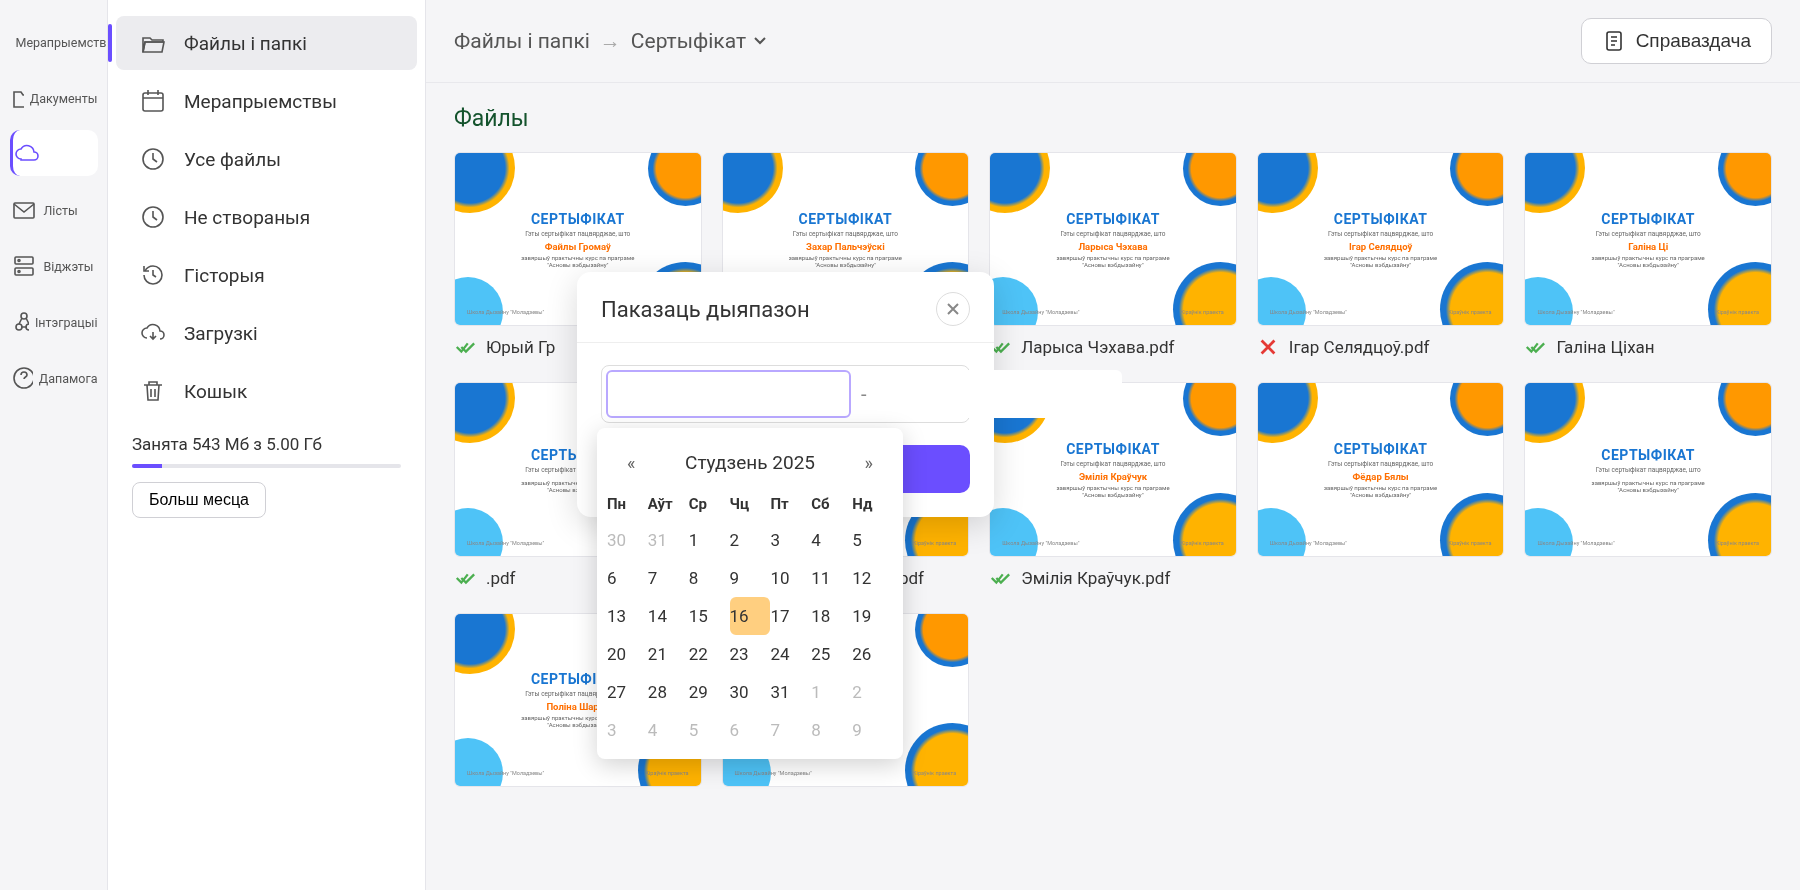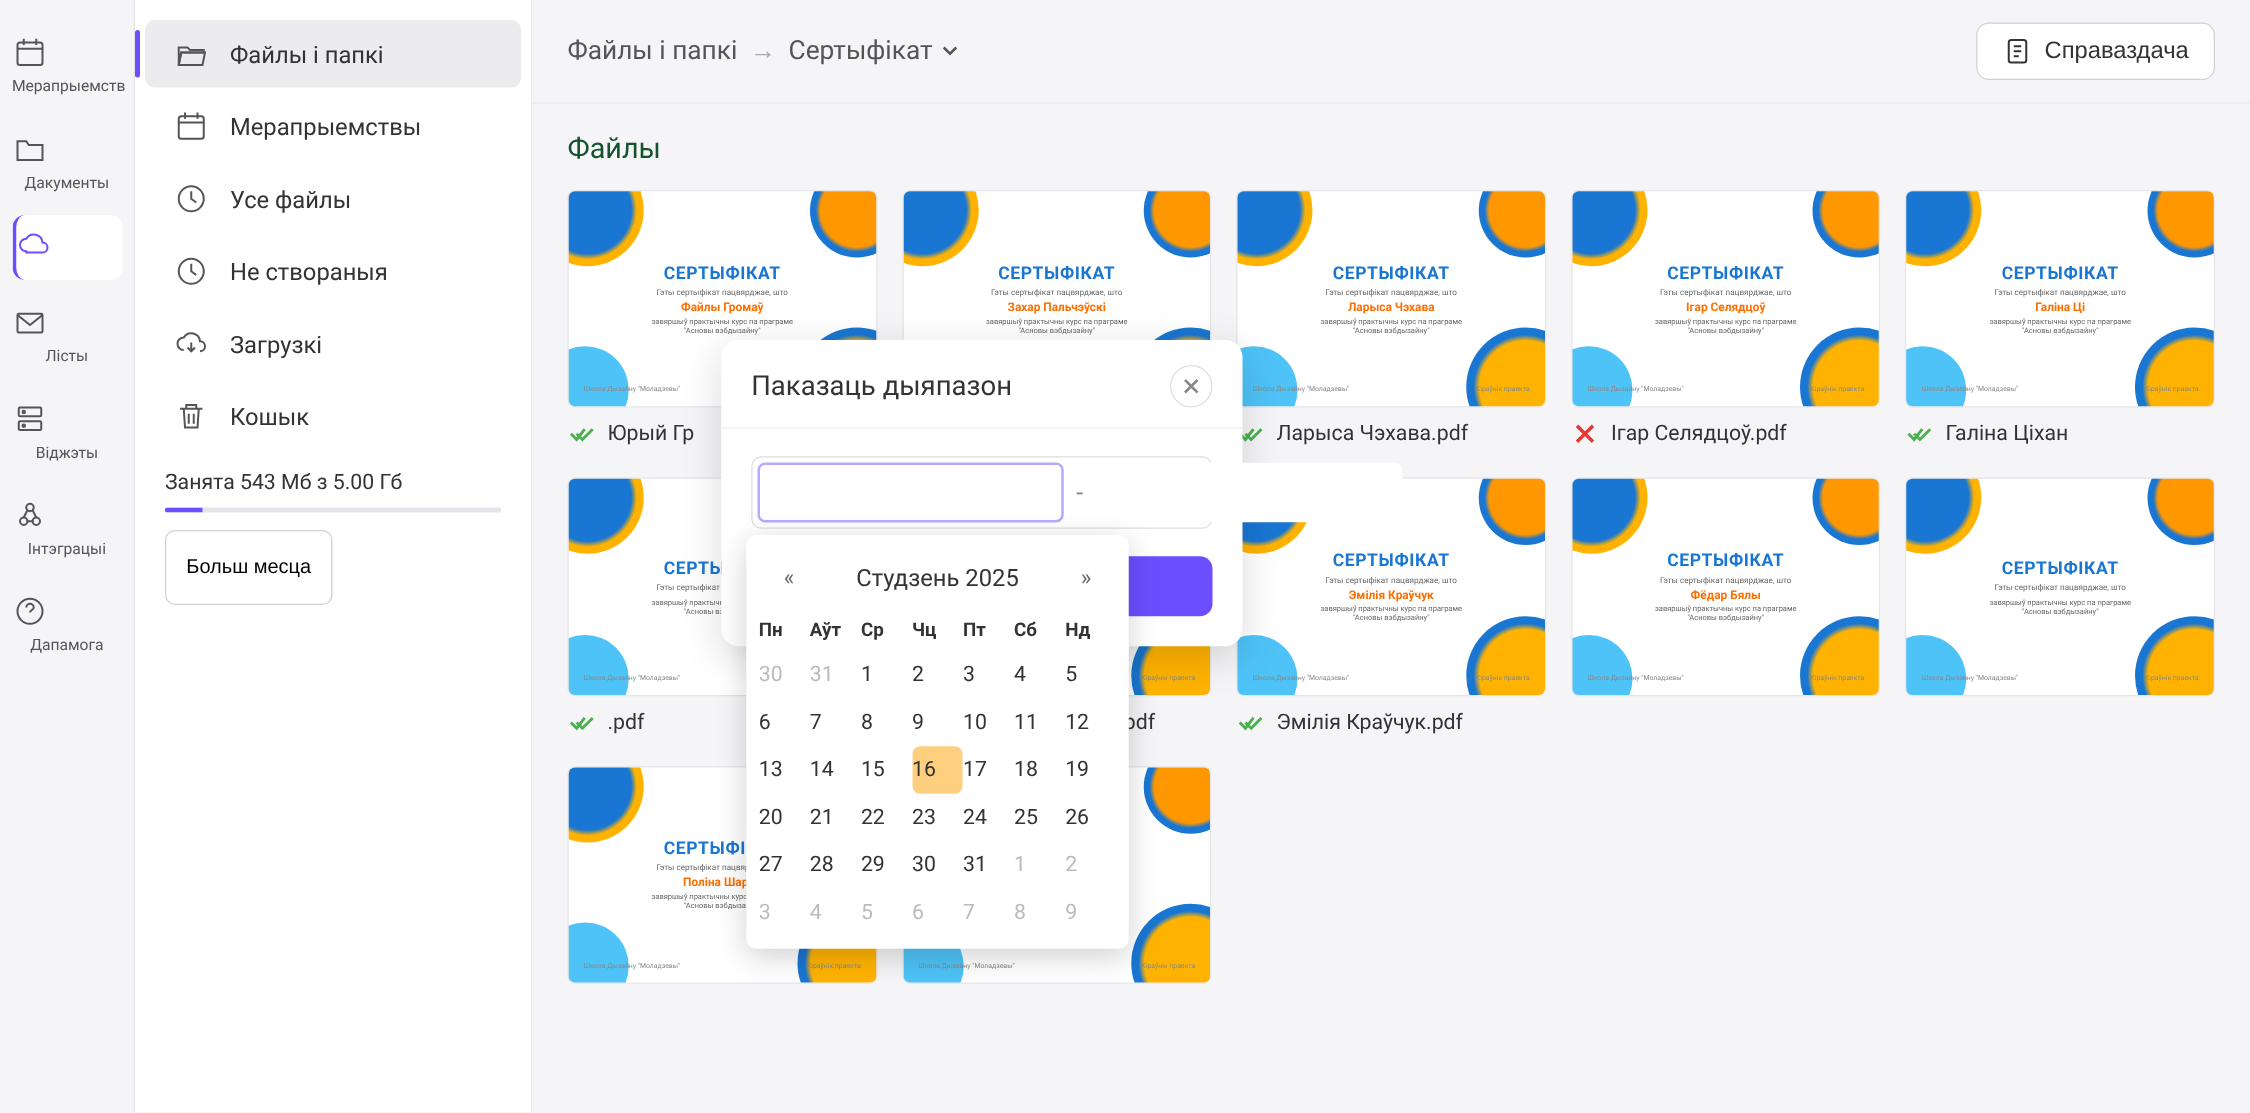--- a/index.html
+++ b/index.html
@@ -1,32 +1,32 @@
 <!DOCTYPE html>
 <html><head>
 <meta charset="utf-8">
 <style>
 * { box-sizing: border-box; margin: 0; padding: 0; }
 body { font-family: -apple-system, BlinkMacSystemFont, "Segoe UI", Roboto, sans-serif; background: #f5f5f7; color: #333; overflow: hidden; width: 1800px; height: 890px; }
 .app { display: flex; height: 100vh; }
 .rail { width: 108px; background: #f5f5f7; display: flex; flex-direction: column; align-items: center; padding-top: 18px; gap: 10px; border-right: 1px solid #e5e5ea; }
-.rail-item { display: flex; flex-direction: column; gap: 6px; width: 88px; padding: 10px 0 8px; border-radius: 10px; cursor: pointer; color: #555; font-size: 13px; }
+.rail-item { display: flex; flex-direction: row; align-items: center; gap: 6px; width: 88px; padding: 10px 0 8px; border-radius: 10px; cursor: pointer; color: #555; font-size: 13px; }
 .rail-item.active { border-left: 3px solid #6b4eff; background: #fff; color: #6b4eff; }
 .rail-item svg { width: 28px; height: 28px; stroke: currentColor; fill: none; stroke-width: 1.6; }
 .rail-item .lbl { font-size: 12.5px; text-align: center; }
 .sidebar { width: 318px; background: #fff; border-right: 1px solid #e5e5ea; padding-top: 16px; }
 .side-item { display: flex; align-items: center; gap: 18px; padding: 14px 24px; font-size: 19px; color: #333; cursor: pointer; border-radius: 8px; margin: 0 8px 4px; position: relative; }
 .side-item.active { background: #ececef; }
 .side-item.active::before { content: ""; position: absolute; left: -8px; top: 8px; bottom: 8px; width: 4px; background: #6b4eff; border-radius: 2px; }
 .side-item svg { width: 26px; height: 26px; stroke: #555; fill: none; stroke-width: 1.6; }
 .storage { padding: 12px 24px 18px; }
 .storage-text { font-size: 17px; color: #333; margin-bottom: 10px; }
 .storage-bar { height: 4px; background: #e5e5ea; border-radius: 2px; overflow: hidden; }
 .storage-fill { height: 100%; width: 11%; background: #6b4eff; }
-.storage-btn { margin-top: 14px; padding: 20px 16px; background: #fff; border: 1px solid #d0d0d5; border-radius: 8px; font-size: 16px; cursor: pointer; }
+.storage-btn { margin-top: 14px; padding: 8px 16px; background: #fff; border: 1px solid #d0d0d5; border-radius: 8px; font-size: 16px; cursor: pointer; }
 .main { flex: 1; display: flex; flex-direction: column; background: #f5f5f7; }
 .topbar { display: flex; align-items: center; padding: 18px 28px; border-bottom: 1px solid #e8e8ec; }
 .breadcrumb { display: flex; align-items: center; gap: 10px; font-size: 21px; color: #555; }
 .bc-sep { color: #aaa; }
 .bc-drop { display: flex; align-items: center; gap: 6px; cursor: pointer; }
 .topbar-actions { margin-left: auto; display: flex; }
 .top-btn { display: flex; align-items: center; gap: 10px; padding: 10px 20px; background: #fff; border: 1px solid #d0d0d5; border-radius: 10px; font-size: 19px; cursor: pointer; color: #333; }
 .top-btn svg { width: 24px; height: 24px; stroke: #333; fill: none; stroke-width: 1.6; }
 .section-title { font-size: 23px; color: #14532d; padding: 22px 28px 12px; }
 .files { display: grid; grid-template-columns: repeat(5, 1fr); gap: 24px 20px; padding: 8px 28px 28px; overflow: auto; }
@@ -145,20 +145,27 @@
           <path d="M13 7v6l4 3"></path>
         </svg>
       <span>Усе файлы</span>
     </div>
     <div class="side-item">
       <svg>
           <circle cx="13" cy="13" r="10"></circle>
           <path d="M13 7v6l4 3"></path>
         </svg>
       <span>Не створаныя</span>
+    </div>
+    <div class="side-item">
+      <svg>
+          <path d="M4 13a9 9 0 109-9 9 9 0 00-8 5"></path>
+          <path d="M4 4v5h5M13 8v5l3 2"></path>
+        </svg>
+      <span>Гісторыя</span>
     </div>
     <div class="side-item">
       <svg>
           <path d="M7 18a5 5 0 010-10 7 7 0 0113 3 4 4 0 010 8"></path>
           <path d="M13 12v7m-3-3l3 3 3-3"></path>
         </svg>
       <span>Загрузкі</span>
     </div>
     <div class="side-item">
       <svg>

